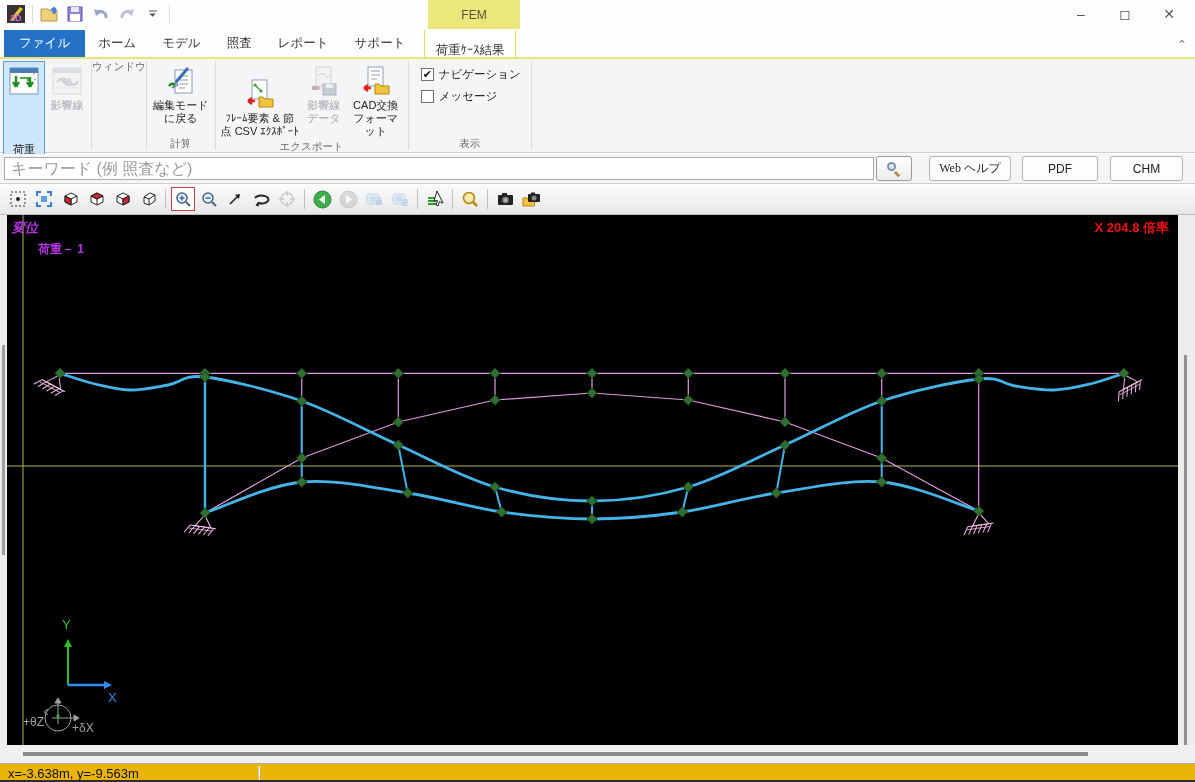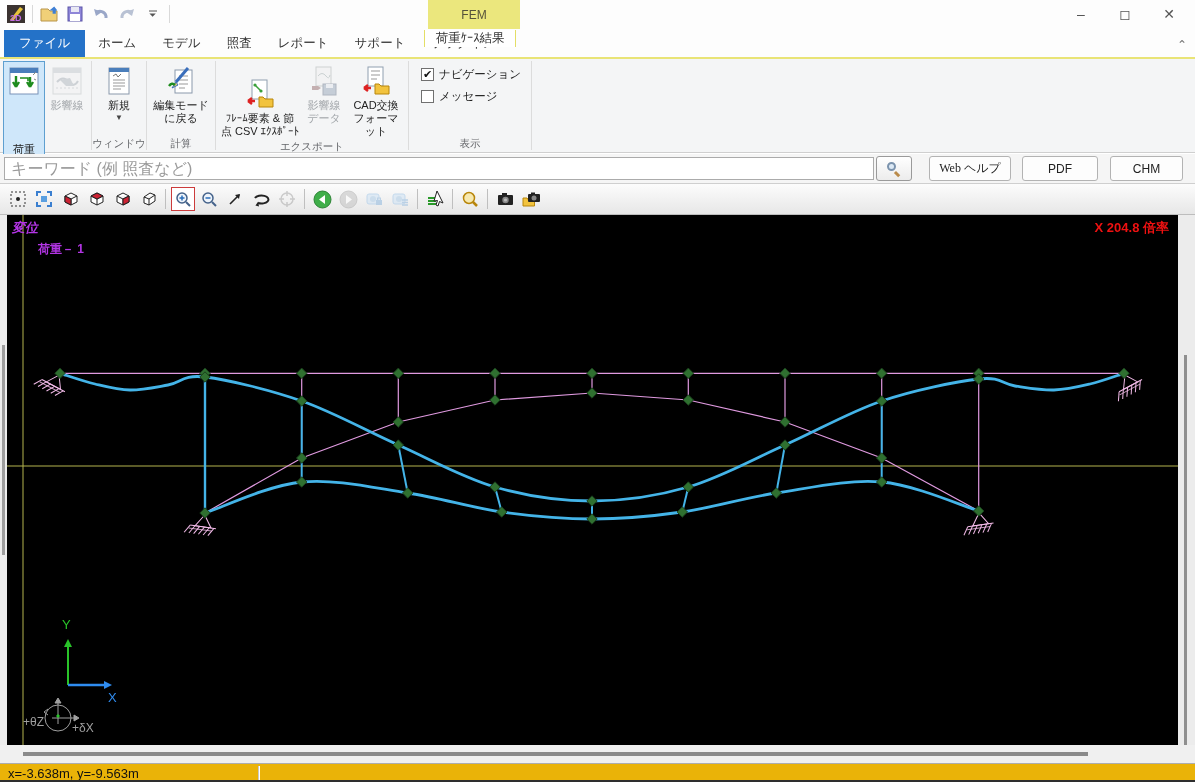--- a/index.html
+++ b/index.html
@@ -16,21 +16,21 @@
   #win-title{position:absolute;left:536px;top:7px;font-size:12.5px;color:#9b9b9b;white-space:nowrap;}
   #win-controls{position:absolute;right:4px;top:0;display:flex;}
   .wc{width:44px;height:28px;display:flex;align-items:center;justify-content:center;font-size:14px;color:#555;}
 
   
   #tabrow{position:absolute;left:0;top:30px;width:1195px;height:27px;background:#fdfdfd;}
   #tabs{position:absolute;left:4px;top:0;height:27px;display:flex;align-items:stretch;}
   .tab{padding:0 13px;display:flex;align-items:center;font-size:12.5px;color:#333;white-space:nowrap;}
   .tab.file{background:#2472c8;color:#fff;padding:0 15px;}
   .tab.ctx{position:absolute;left:424px;top:0;width:92px;justify-content:center;background:#fff;
-    border-left:1px solid #e3de66;border-right:1px solid #e3de66;padding:0;}
+    border-left:1px solid #e3de66;border-right:1px solid #e3de66;padding:12px;}
   #ribbon-collapse{position:absolute;right:8px;top:8px;color:#777;font-size:12px;}
 
   
   #ribbon{position:absolute;left:0;top:57px;width:1195px;height:96px;background:#f4f5f6;
     border-top:2px solid #e9e476;border-bottom:1px solid #cfcfcf;display:flex;}
   .rgroup{position:relative;height:93px;display:flex;flex-direction:column;}
   .rgroup .btns{display:flex;flex:1;align-items:stretch;padding:2px 3px 0 3px;gap:1px;}
   .rgroup .glabel{height:16px;text-align:center;font-size:10.5px;color:#64666a;line-height:14px;}
   .gdiv{width:1px;background:#dcdcdc;margin:2px 0;}
   .rbtn{width:46px;display:flex;flex-direction:column;align-items:center;padding-top:3px;border:1px solid transparent;}
@@ -183,34 +183,20 @@
                 <path d="M4,22 h22" stroke="#aeb8c6" stroke-dasharray="2,2"></path>
               </svg>
             </div>
             <div class="rlabel">影響線</div>
           </div>
         </div>
         <div class="glabel">グループ結果</div>
       </div>
       <div class="gdiv"></div>
       <div class="rgroup">
-        <div class="btns">
-          <div class="rbtn" style="width: 48px;">
-            <div class="ricon">
-              <svg width="30" height="30">
-                <rect x="5" y="2" width="20" height="26" fill="#fff" stroke="#8a99ab"></rect>
-                <rect x="5" y="2" width="20" height="4" fill="#4a7ebb"></rect>
-                <path d="M9,10 l3,-2 2,3 3,-3" stroke="#777" fill="none"></path>
-                <path d="M9,14 h12 M9,17 h12 M9,20 h12 M9,23 h8" stroke="#999"></path>
-              </svg>
-            </div>
-            <div class="rlabel">新規</div>
-            <div class="drop">▼</div>
-          </div>
-        </div>
         <div class="glabel">ウィンドウ</div>
       </div>
       <div class="gdiv"></div>
       <div class="rgroup">
         <div class="btns">
           <div class="rbtn" style="width: 62px;">
             <div class="ricon">
               <svg width="30" height="30">
                 <rect x="9" y="4" width="17" height="23" fill="#fff" stroke="#8a99ab"></rect>
                 <path d="M13,10 h9 M13,14 h9 M13,18 h9 M13,22 h6" stroke="#999"></path>

